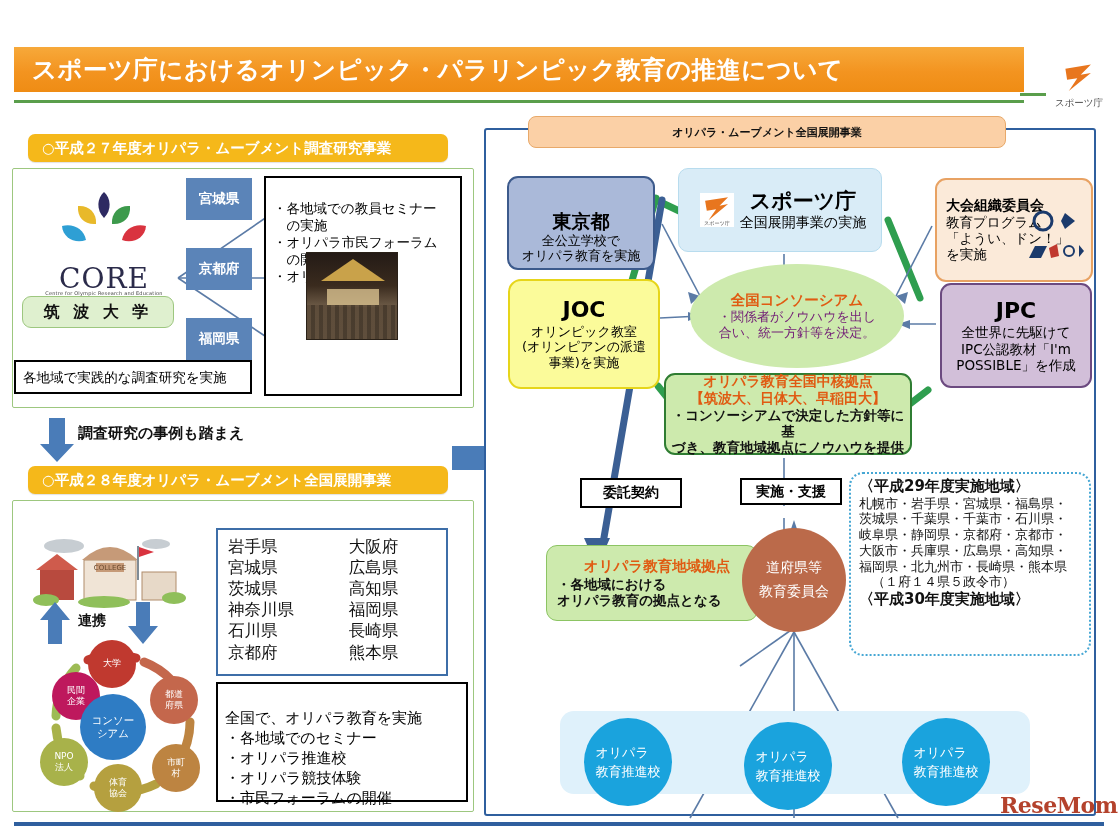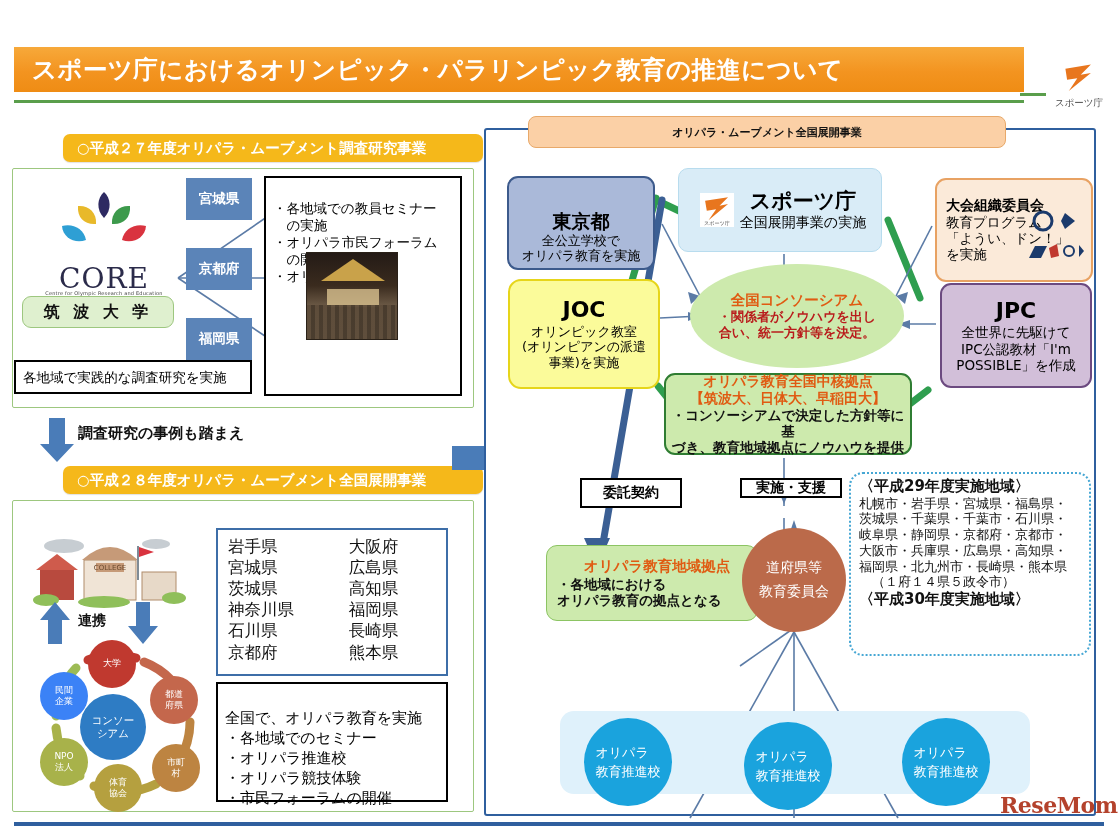--- a/index.html
+++ b/index.html
@@ -34,21 +34,20 @@
     font-size:9.5px; color:#4a4a4a; white-space:nowrap;
   }
   .logo-rule{position:absolute;left:1020px;top:93px;width:26px;height:3px;background:#5a9e4b;}
 
   
   .ybanner {
     position:absolute; background:#f5b81a; border-radius:7px;
     color:#ffffff; font-weight:bold; font-size:14.5px;
     display:flex; align-items:center; padding-left:14px; white-space:nowrap;
     box-shadow: 0 1px 1px rgba(0,0,0,.12);
-    margin-left: 35px;
   }
   .greenpanel {
     position:absolute; border:1.5px solid #9dc77f; background:#ffffff; border-radius:2px;
   }
   .blackbox {
     position:absolute; border:2.5px solid #000; background:#fff;
     font-size:13.5px; line-height:1.26; padding:5px 7px; color:#000000;
   }
   .bluebox-outline {
     position:absolute; border:2px solid #3d6ea8; background:#fff;
@@ -125,21 +124,21 @@
     background:#d2bfd9; border:2px solid #6c4a80; border-radius:11px;
   }
   .n-jpc .n-title{font-size:22px;}
   .n-jpc .n-sub{font-size:13.5px;}
 
   .n-consortium {
     left:690px; top:264px; width:214px; height:104px;
     background:#cdeaad; border-radius:50%;
   }
   .n-consortium .n-title{font-size:14.5px;color:#e05b12;font-weight:bold;}
-  .n-consortium .n-sub{font-size:13px;font-weight:bold;color:#b91c1c;}
+  .n-consortium .n-sub{font-size:13px;font-weight:normal;color:#701a75;}
 
   .n-hub {
     left:664px; top:373px; width:248px; height:82px;
     background:#cdeaad; border:2px solid #2f7d32; border-radius:11px;
   }
   .n-hub .n-title{font-size:14px;color:#e05b12;font-weight:bold;}
   .n-hub .n-sub{font-size:13.5px;font-weight:bold;color:#111;}
 
   .n-local {
     left:546px; top:545px; width:212px; height:76px;
@@ -324,21 +323,21 @@
 村</span>
       </div>
     <div class="wnode" style="left:62px;top:124px;width:48px;height:48px;background:#b5a03f;">
       <span style="white-space:pre-line">体育
 協会</span>
       </div>
     <div class="wnode" style="left:8px;top:98px;width:48px;height:48px;background:#a8b24a;">
       <span style="white-space:pre-line">NPO
 法人</span>
       </div>
-    <div class="wnode" style="left:8px;top:32px;width:48px;height:48px;background:#3b82f6;align-items:center;">
+    <div class="wnode" style="left:20px;top:32px;width:48px;height:48px;background:#be185d;align-items:center;">
       <span style="white-space:pre-line">民間
 企業</span>
       </div>
     <div class="wnode" style="left:48px;top:54px;width:66px;height:66px;background:#2e7cc4;font-size:10.5px;">
       <span style="white-space:pre-line">コンソー
 シアム</span>
       </div>
   </div>
 
   <div style="position:absolute;left:218px;top:530px;font-size:16px;font-weight:bold;color:#111;
@@ -367,21 +366,21 @@
             <td>長崎県</td>
           </tr>
         <tr>
             <td>京都府</td>
             <td>熊本県</td>
           </tr>
       </tbody>
     </table>
   </div>
 
-  <div class="blackbox" style="left:216px;top:682px;width:232px;height:120px;white-space:pre-line;font-size:15px;line-height:1.33;">
+  <div class="blackbox" style="left:216px;top:682px;width:252px;height:120px;white-space:pre-line;font-size:15px;line-height:1.33;">
     <span>全国で、オリパラ教育を実施
 ・各地域でのセミナー
 ・オリパラ推進校
 ・オリパラ競技体験
 ・市民フォーラムの開催</span>
   </div>
 
   <svg class="blue-big-arrow" width="60" height="56">
     <path d="M0 16 H32 V0 L60 28 L32 56 V40 H0 Z" fill="#4a7cb8"></path>
   </svg>
@@ -489,21 +488,21 @@
   </div>
 
   <div class="node n-hub">
     <div class="n-title" style="white-space:pre-line">オリパラ教育全国中核拠点
 【筑波大、日体大、早稲田大】</div>
     <div class="n-sub" style="white-space:pre-line">・コンソーシアムで決定した方針等に基
 づき、教育地域拠点にノウハウを提供</div>
   </div>
 
   <div class="lbl-black" style="left:580px;top:478px;width:102px;height:30px;">委託契約</div>
-  <div class="lbl-black" style="left:740px;top:478px;width:102px;height:20px;text-align:right;">実施・支援</div>
+  <div class="lbl-black" style="left:740px;top:478px;width:102px;height:27px;text-align:right;">実施・支援</div>
 
   <div class="node n-local">
     <div class="n-title">オリパラ教育地域拠点</div>
     <div class="n-sub" style="white-space:pre-line">・各地域における
 オリパラ教育の拠点となる</div>
   </div>
 
   <div class="node n-board">
     <div style="white-space:pre-line">道府県等
 教育委員会</div>

